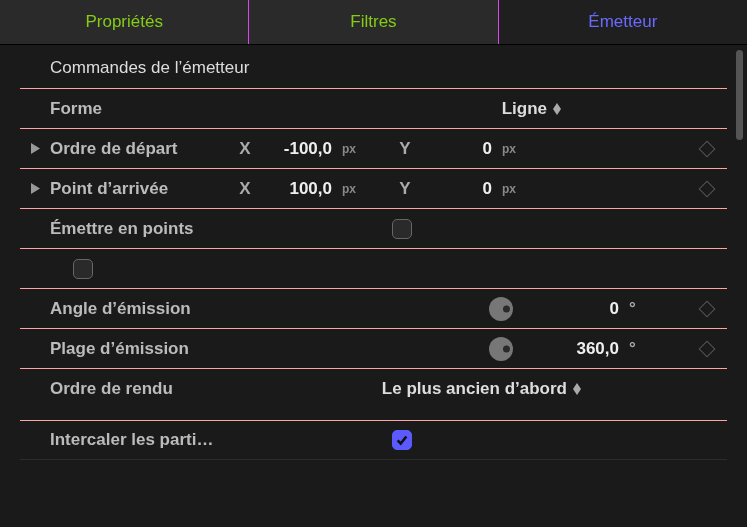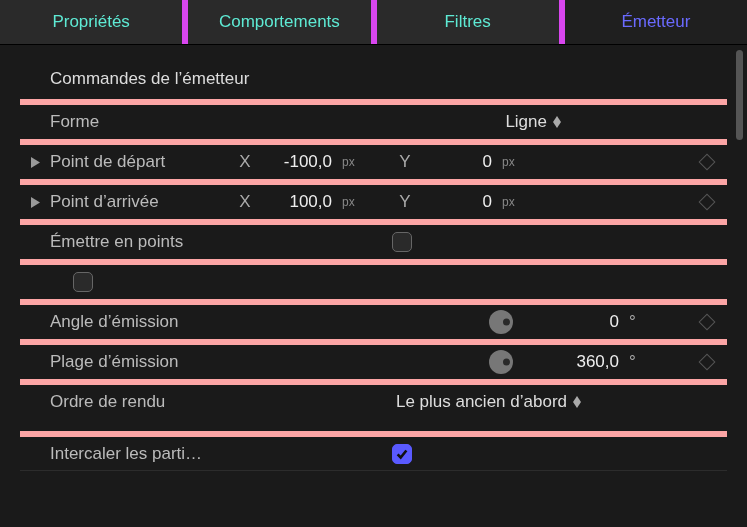--- a/index.html
+++ b/index.html
@@ -16,41 +16,42 @@
       height: 45px;
       border-bottom: 1px solid #000;
       background: #2a2a2a;
     }
     .tab {
       flex: 1;
       display: flex;
       align-items: center;
       justify-content: center;
       font-size: 17px;
-      color: #5eead4;
-      border-right: 6px solid #d946ef;
+      color: #84cc16;
+      border-right: 1px solid #d946ef;
       cursor: pointer;
     }
     .tab:last-child { border-right: none; align-items: center; }
     .tab.active { color: #6a6aff; background: #1f1f1f; }
     .panel {
-      padding: 14px 20px 0 20px;
+      padding: 3px 20px 0 20px;
     }
     .section-header {
       font-size: 17px;
       color: #ddd;
       padding: 10px 0 10px 30px;
     }
     .row {
       display: grid;
       grid-template-columns: 30px 180px 1fr 40px;
       align-items: center;
       height: 40px;
-      border-top: 6px solid #fca5a5;
+      border-top: 1px solid #fca5a5;
       padding-right: 0;
+      font-weight: bold;
     }
     .row:first-of-type { border-top: 1px solid #2c2c2c; }
     .disclose-cell {
       display: flex;
       align-items: center;
       justify-content: center;
       color: #888;
       font-size: 12px;
     }
     .disclose-cell svg { width: 9px; height: 11px; fill: #999; }
@@ -156,23 +157,20 @@
   </style>
 </head>
 <body>
 
 <div class="container">
   <div class="tabbar">
     <div class="tab">
         <span>Propriétés</span>
       </div>
     <div class="tab">
-        <span>Comportements</span>
-      </div>
-    <div class="tab">
         <span>Filtres</span>
       </div>
     <div class="tab active">
         <span>Émetteur</span>
       </div>
   </div>
 
   <div class="scroll-stub"></div>
 
   <div class="panel">
@@ -196,21 +194,21 @@
       </div>
       <div class="kf-cell"></div>
     </div>
 
     <div class="row">
       <div class="disclose-cell">
         <svg viewBox="0 0 9 11">
             <polygon points="0,0 9,5.5 0,11"></polygon>
           </svg>
       </div>
-      <div class="label">Point de départ</div>
+      <div class="label">Ordre de départ</div>
       <div class="value-cell" style="justify-content:flex-start; padding-left:6px; padding-right:44px;">
         <div class="xy-group">
           <span class="axis-label">X</span>
           <span class="numfield">-100,0</span>
           <span class="unit">px</span>
         </div>
         <div class="xy-group">
           <span class="axis-label">Y</span>
           <span class="numfield">0</span>
           <span class="unit">px</span>

